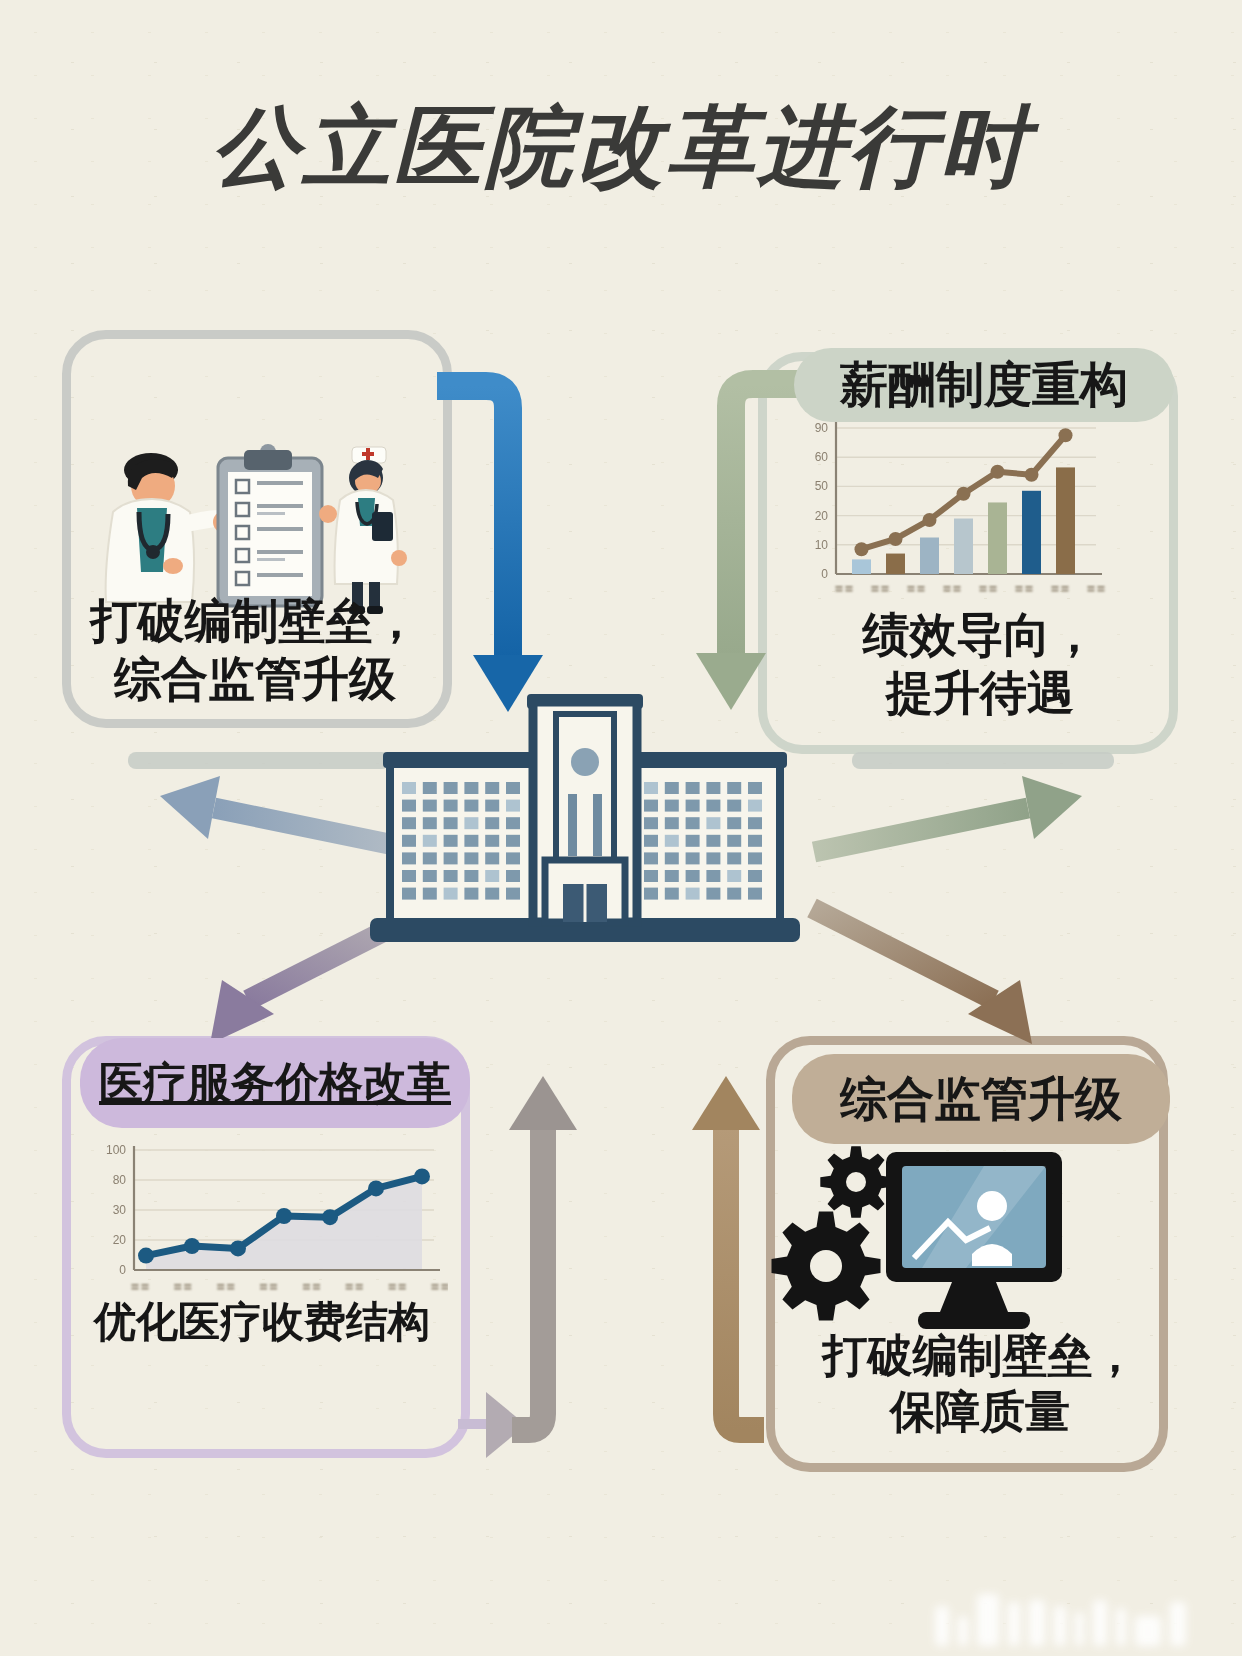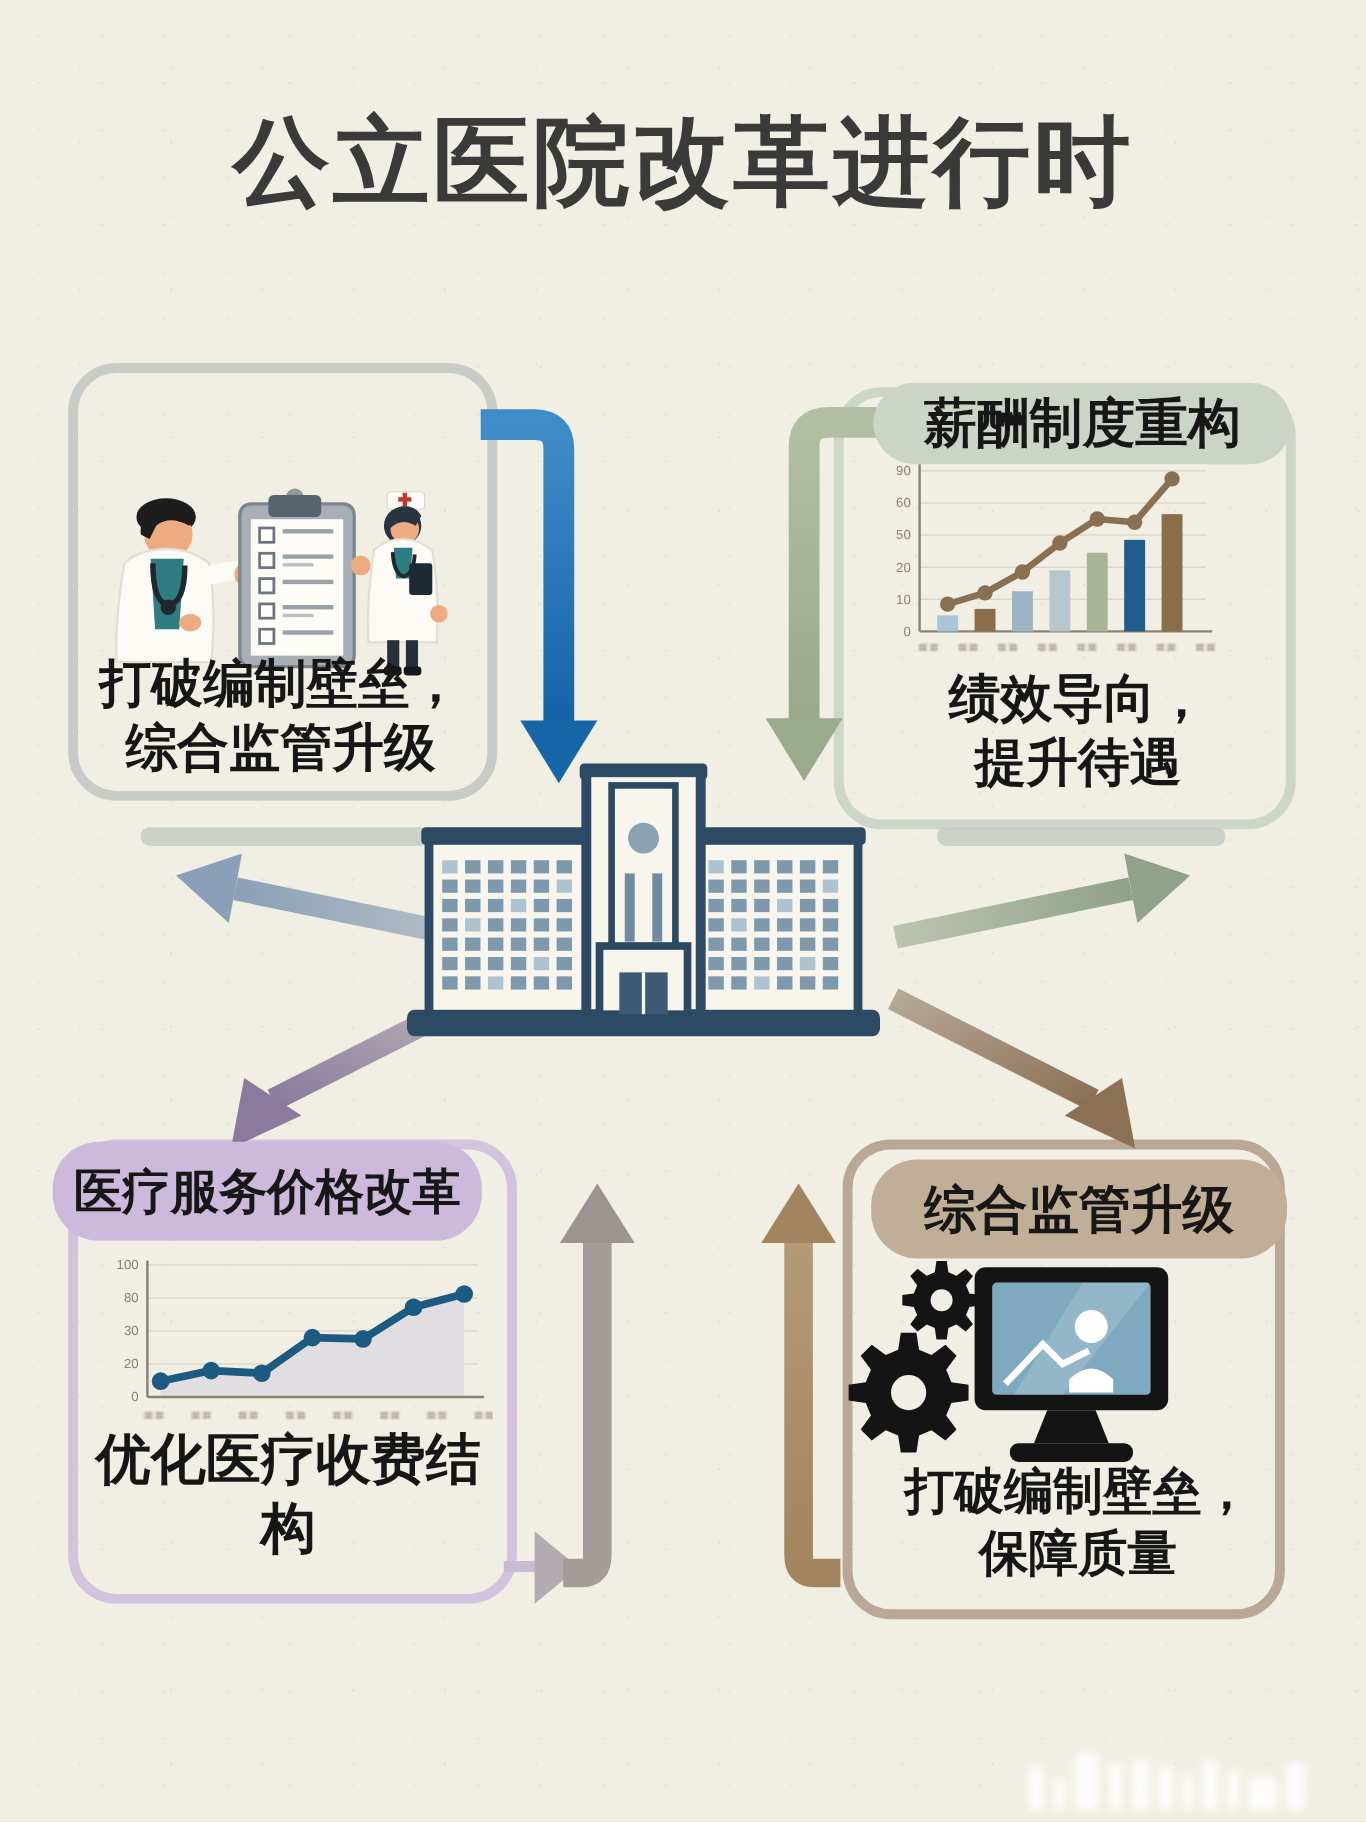--- a/index.html
+++ b/index.html
@@ -2,38 +2,38 @@
 <html><head>
 <meta charset="utf-8">
 <style>
   html,body{margin:0;padding:0;}
   body{font-family:"Liberation Sans","DejaVu Sans",sans-serif;background:#d8d5ca;}
   .poster{position:relative;width:1242px;height:1656px;margin:0 auto;overflow:hidden;
     background:#f1eee3;
     background-image:radial-gradient(#e9e5d6 1.2px,transparent 1.3px),radial-gradient(#e5e1d2 1px,transparent 1.1px);
     background-size:57px 43px,83px 67px;background-position:7px 11px,31px 29px;}
   .title{position:absolute;left:0;top:88px;width:100%;text-align:center;
-    font-size:88px;font-weight:900;color:#3a3a38;letter-spacing:3px;}
+    font-size:88px;font-weight:900;color:#3a3a38;letter-spacing:3px;font-style:italic;}
   .subtitle{position:absolute;left:0;top:212px;width:100%;text-align:center;
     font-size:40px;font-weight:700;color:#4d4d47;letter-spacing:4px;}
   .panel{position:absolute;border-radius:44px;border:9px solid #ccc;background:transparent;}
   .panel-staffing{left:62px;top:330px;width:372px;height:380px;}
   .panel-salary{left:758px;top:352px;width:402px;height:384px;}
   .panel-pricing{left:62px;top:1036px;width:390px;height:404px;}
   .panel-supervision{left:766px;top:1036px;width:384px;height:418px;}
   .pill{position:absolute;border-radius:42px;display:flex;align-items:center;justify-content:center;
     font-weight:900;color:#171717;z-index:3;}
   .pill-staffing{left:66px;top:330px;width:372px;height:74px;font-size:48px;}
   .pill-salary{left:794px;top:348px;width:380px;height:74px;font-size:48px;}
-  .pill-pricing{left:48px;top:1038px;width:390px;height:90px;font-size:44px;}
+  .pill-pricing{left:80px;top:1038px;width:390px;height:90px;font-size:44px;text-decoration:underline;}
   .pill-supervision{left:792px;top:1054px;width:378px;height:90px;font-size:47px;text-align:right;}
   .caption{position:absolute;font-weight:900;color:#161616;text-align:center;line-height:1.24;z-index:3;}
   .cap-staffing{left:64px;top:592px;width:382px;font-size:47px;}
   .cap-salary{left:796px;top:606px;width:368px;font-size:47px;}
-  .cap-pricing{left:66px;top:1296px;width:392px;font-size:50px;}
+  .cap-pricing{left:66px;top:1296px;width:392px;font-size:42px;}
   .cap-supervision{left:800px;top:1328px;width:360px;font-size:45px;}
   .scene{position:absolute;left:0;top:0;z-index:2;pointer-events:none;}
   .chart{position:absolute;z-index:3;}
   #chart-salary{left:796px;top:412px;}
   #chart-price{left:86px;top:1136px;}
   .tick{font-size:12px;fill:#8b8070;filter:blur(.5px);}
   .xtick{font-size:10px;fill:#978c79;filter:blur(.8px);}
   .watermark{position:absolute;left:935px;top:1588px;width:300px;height:58px;display:flex;
     align-items:flex-end;gap:9px;filter:blur(4px);opacity:.88;z-index:1;}
   .watermark span{display:inline-block;background:#fff;border-radius:5px;}

